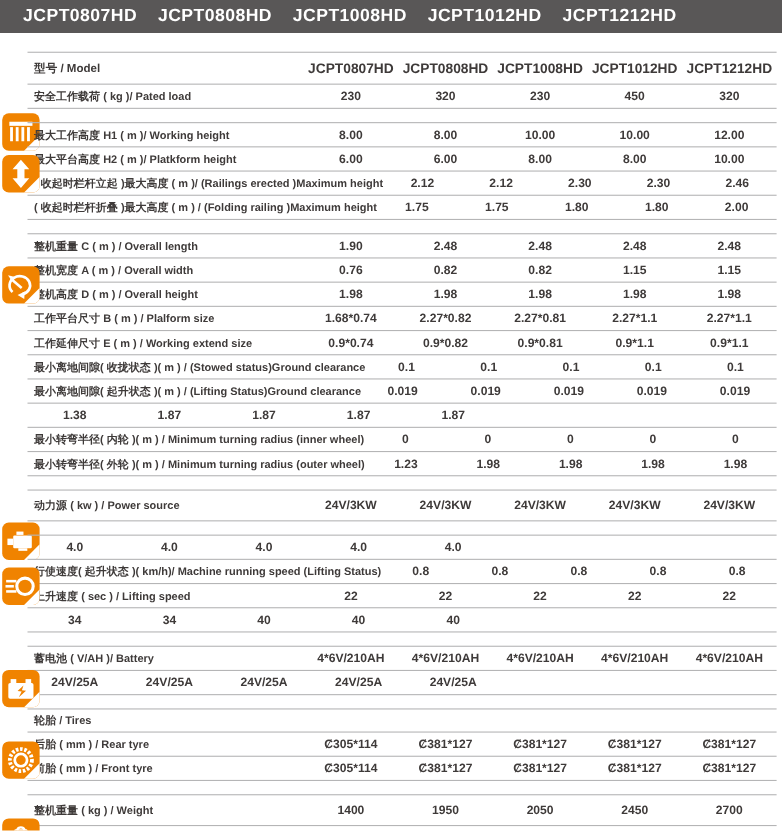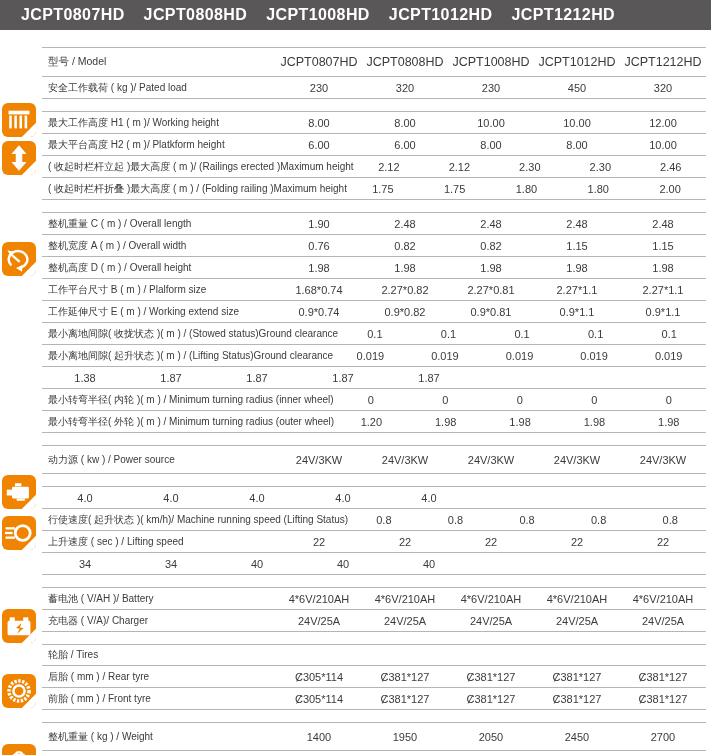--- a/index.html
+++ b/index.html
@@ -23,24 +23,25 @@
   }
   
   .table-wrap{
     position:absolute;top:47px;left:0;width:711px;
   }
   .section{
     position:relative;
     margin-bottom:12px;
   }
   .rows{
-    margin-left:42px;
+    margin-left:25px;
     margin-right:5px;
     border-top:1px solid #b5b5b6;
     border-bottom:1px solid #b5b5b6;
+    font-weight:bold;
   }
   .row{
     display:flex;align-items:center;
     height:21px;
     border-bottom:1px solid #b5b5b6;
   }
   .row:last-child{border-bottom:none;}
   .row .label{
     flex:1;
     font-size:10px;color:#3e3a39;
@@ -230,21 +231,21 @@
         <div class="row">
           <div class="label">最小转弯半径( 内轮 )( m ) / Minimum turning radius (inner wheel)</div>
           <div class="cell">0</div>
           <div class="cell">0</div>
           <div class="cell">0</div>
           <div class="cell">0</div>
           <div class="cell">0</div>
         </div>
         <div class="row">
           <div class="label">最小转弯半径( 外轮 )( m ) / Minimum turning radius (outer wheel)</div>
-          <div class="cell">1.20</div>
+          <div class="cell">1.23</div>
           <div class="cell">1.98</div>
           <div class="cell">1.98</div>
           <div class="cell">1.98</div>
           <div class="cell">1.98</div>
         </div>
       </div>
     </div>
     <div class="section">
       <div class="icon-badge ">
         <svg viewBox="0 0 24 24">
@@ -319,21 +320,20 @@
       <div class="rows">
         <div class="row">
           <div class="label">蓄电池 ( V/AH )/ Battery</div>
           <div class="cell">4*6V/210AH</div>
           <div class="cell">4*6V/210AH</div>
           <div class="cell">4*6V/210AH</div>
           <div class="cell">4*6V/210AH</div>
           <div class="cell">4*6V/210AH</div>
         </div>
         <div class="row">
-          <div class="label">充电器 ( V/A)/ Charger</div>
           <div class="cell">24V/25A</div>
           <div class="cell">24V/25A</div>
           <div class="cell">24V/25A</div>
           <div class="cell">24V/25A</div>
           <div class="cell">24V/25A</div>
         </div>
       </div>
     </div>
     <div class="section">
       <div class="icon-badge ">

